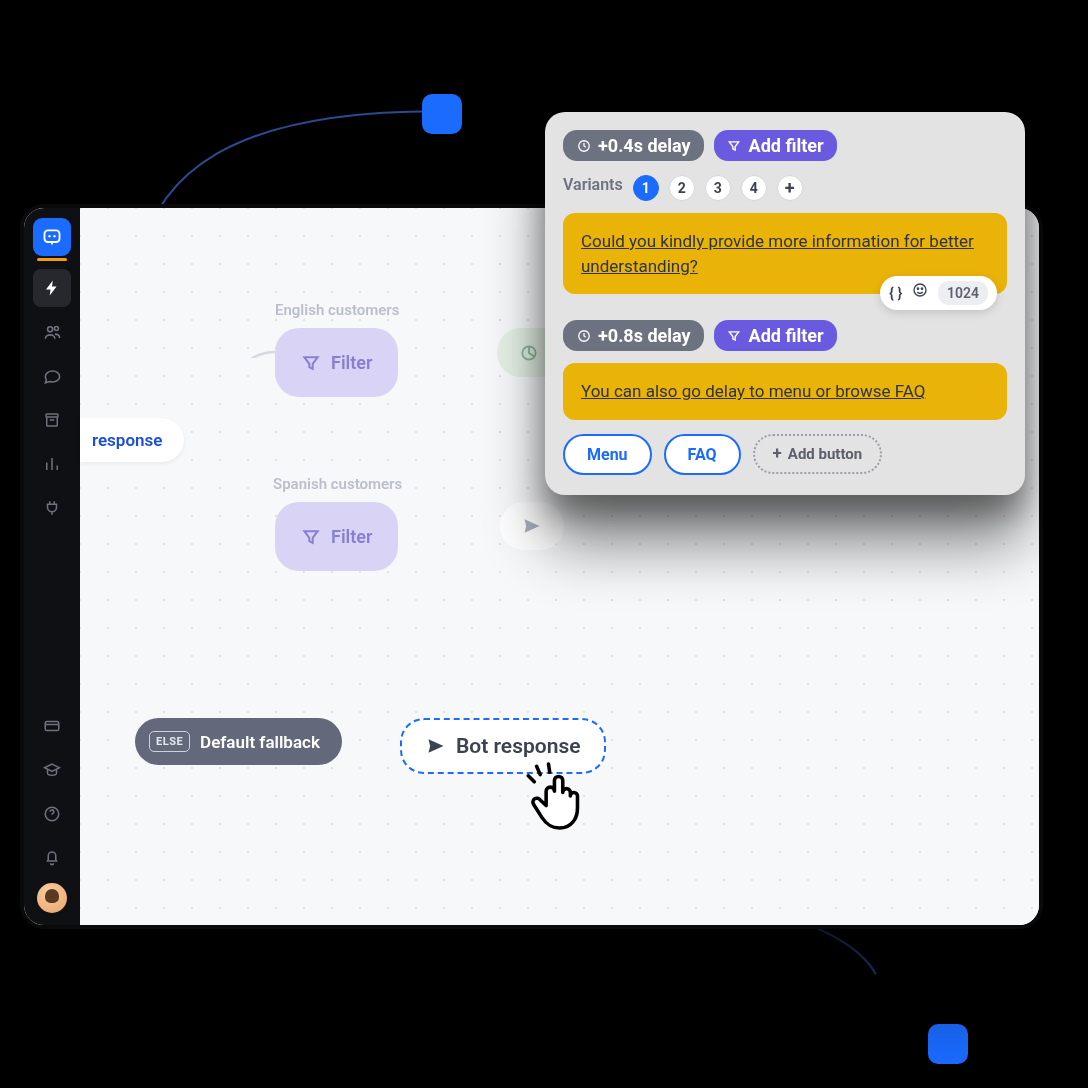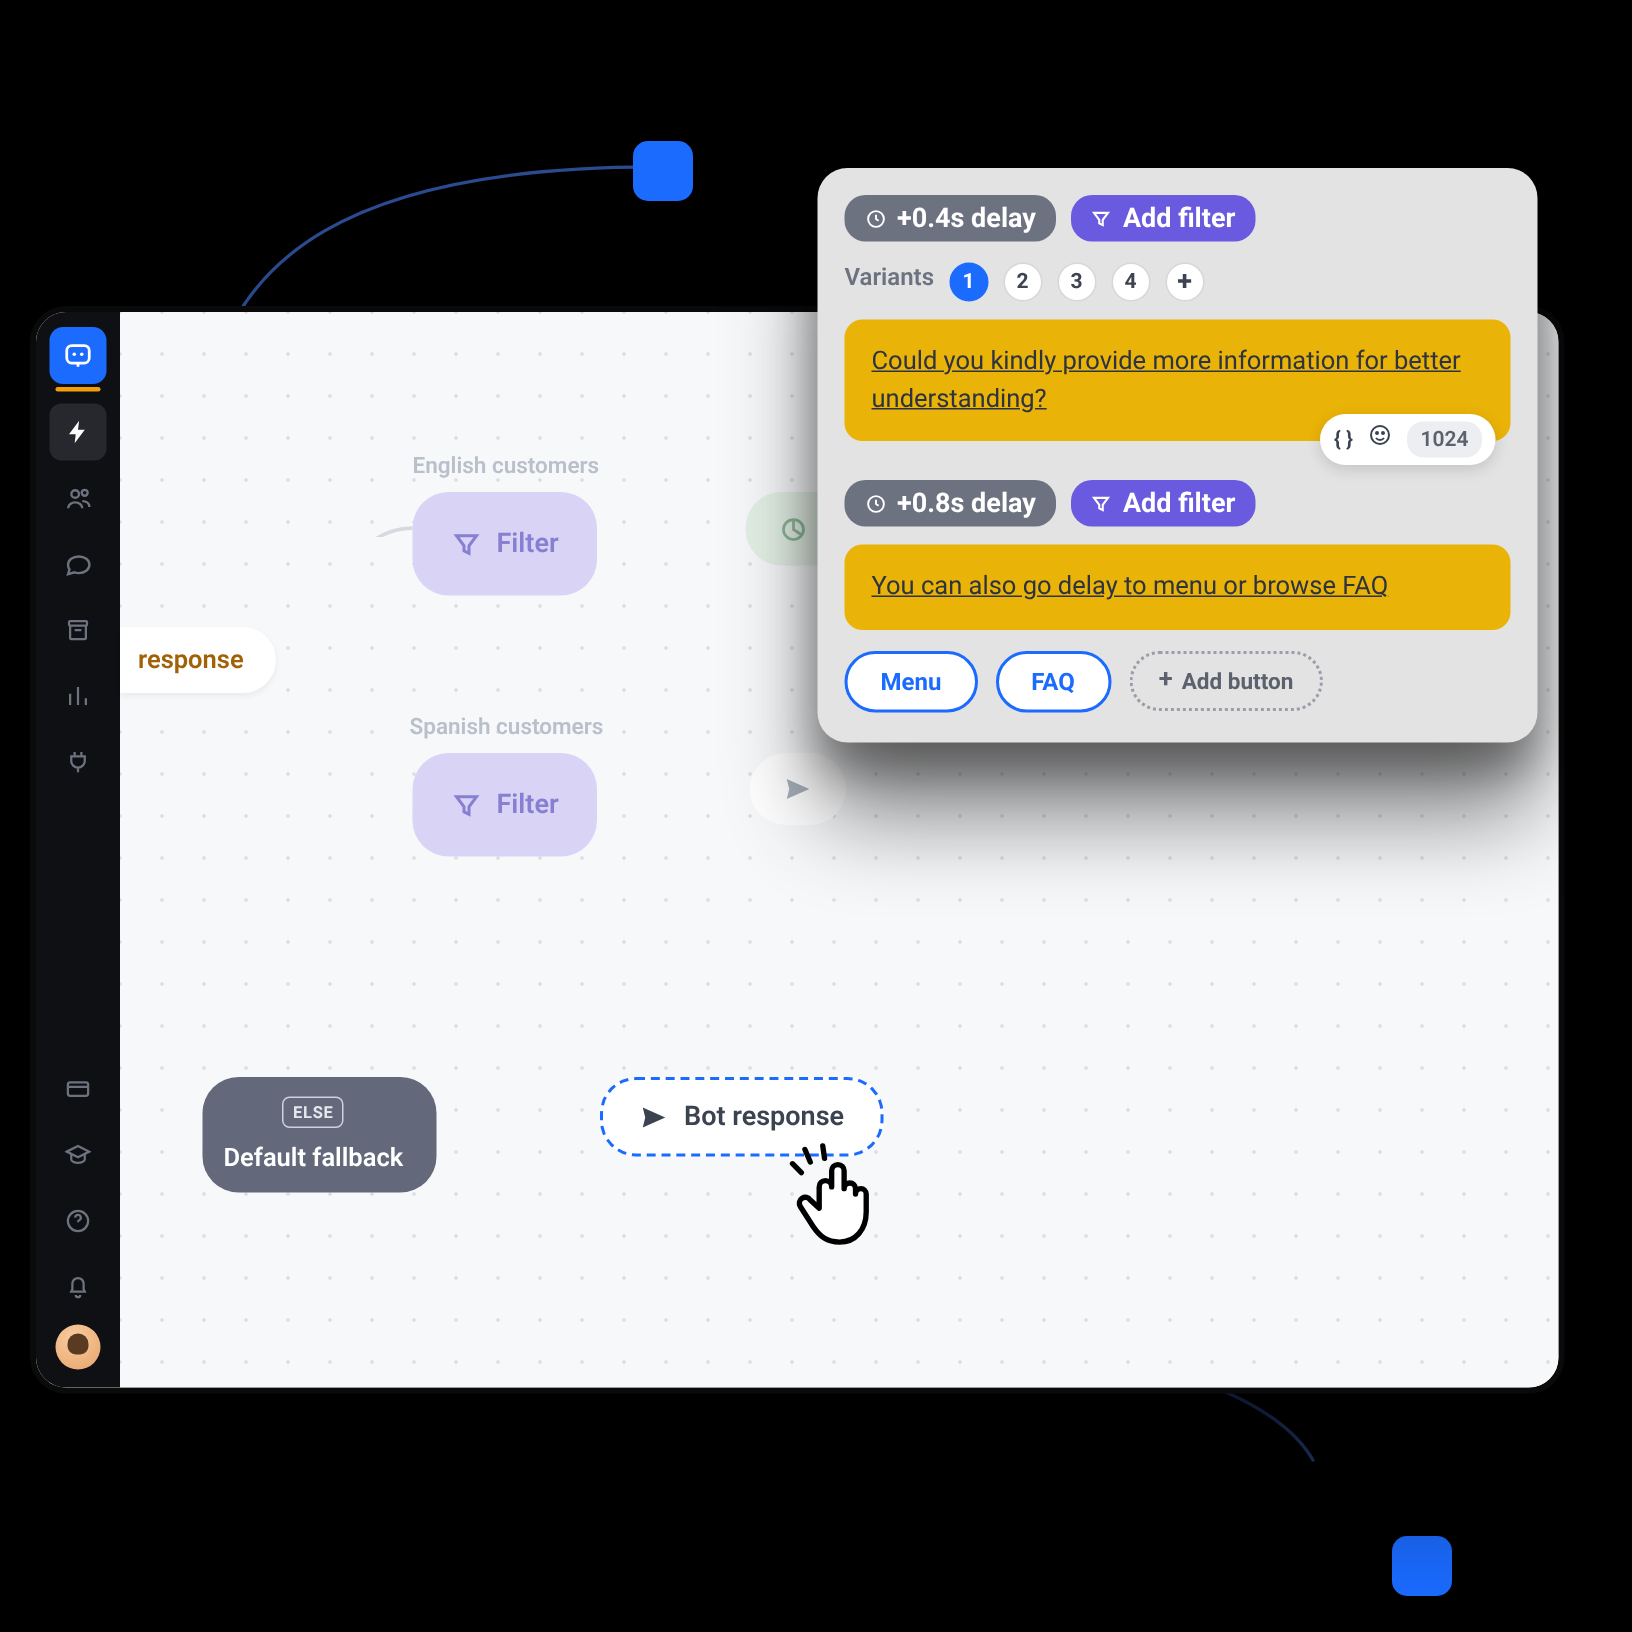--- a/index.html
+++ b/index.html
@@ -123,21 +123,21 @@
     align-items: center;
     gap: 10px;
     padding: 12px 22px;
     border-radius: 24px;
     font-weight: 600;
     font-size: 17px;
   }
   .node.response {
     left: 0; top: 210px;
     background: #fff;
-    color: #a16207;
+    color: #1d4ed8;
     box-shadow: 0 2px 4px rgba(0,0,0,0.06);
     border-top-left-radius: 0;
     border-bottom-left-radius: 0;
     padding-left: 12px;
   }
   .node-label.small {
     position: absolute;
     font-size: 15px;
     font-weight: 600;
     color: #babfcc;
@@ -158,38 +158,37 @@
     padding: 14px 22px;
     font-size: 18px;
   }
   .node.result.a { left: 417px; top: 120px; background:#e4f0e6; color:#8fb899;}
   .node.result.send { left: 420px; top: 294px; }
   .node.else {
     left: 55px; top: 510px;
     background: #63697a;
     color: #fff;
     padding: 13px 22px 13px 14px;
-    flex-direction: column;
   }
   .else-tag {
     font-size: 11px;
     font-weight: 700;
     letter-spacing: 0.5px;
     padding: 3px 6px;
     border: 1.5px solid #cfd2db;
     border-radius: 5px;
     color: #e5e7ee;
   }
   .node.bot-resp {
     left: 320px; top: 510px;
     background: #fff;
     color: #3b4250;
     border: 2px dashed #1b6bff;
     padding: 14px 24px;
-    font-size: 18px;
+    font-size: 21px;
   }
 
   .ficon {
     width: 20px; height: 20px;
     display: inline-flex; align-items: center; justify-content: center;
   }
 
   
   .hand-cursor {
     position: absolute;

